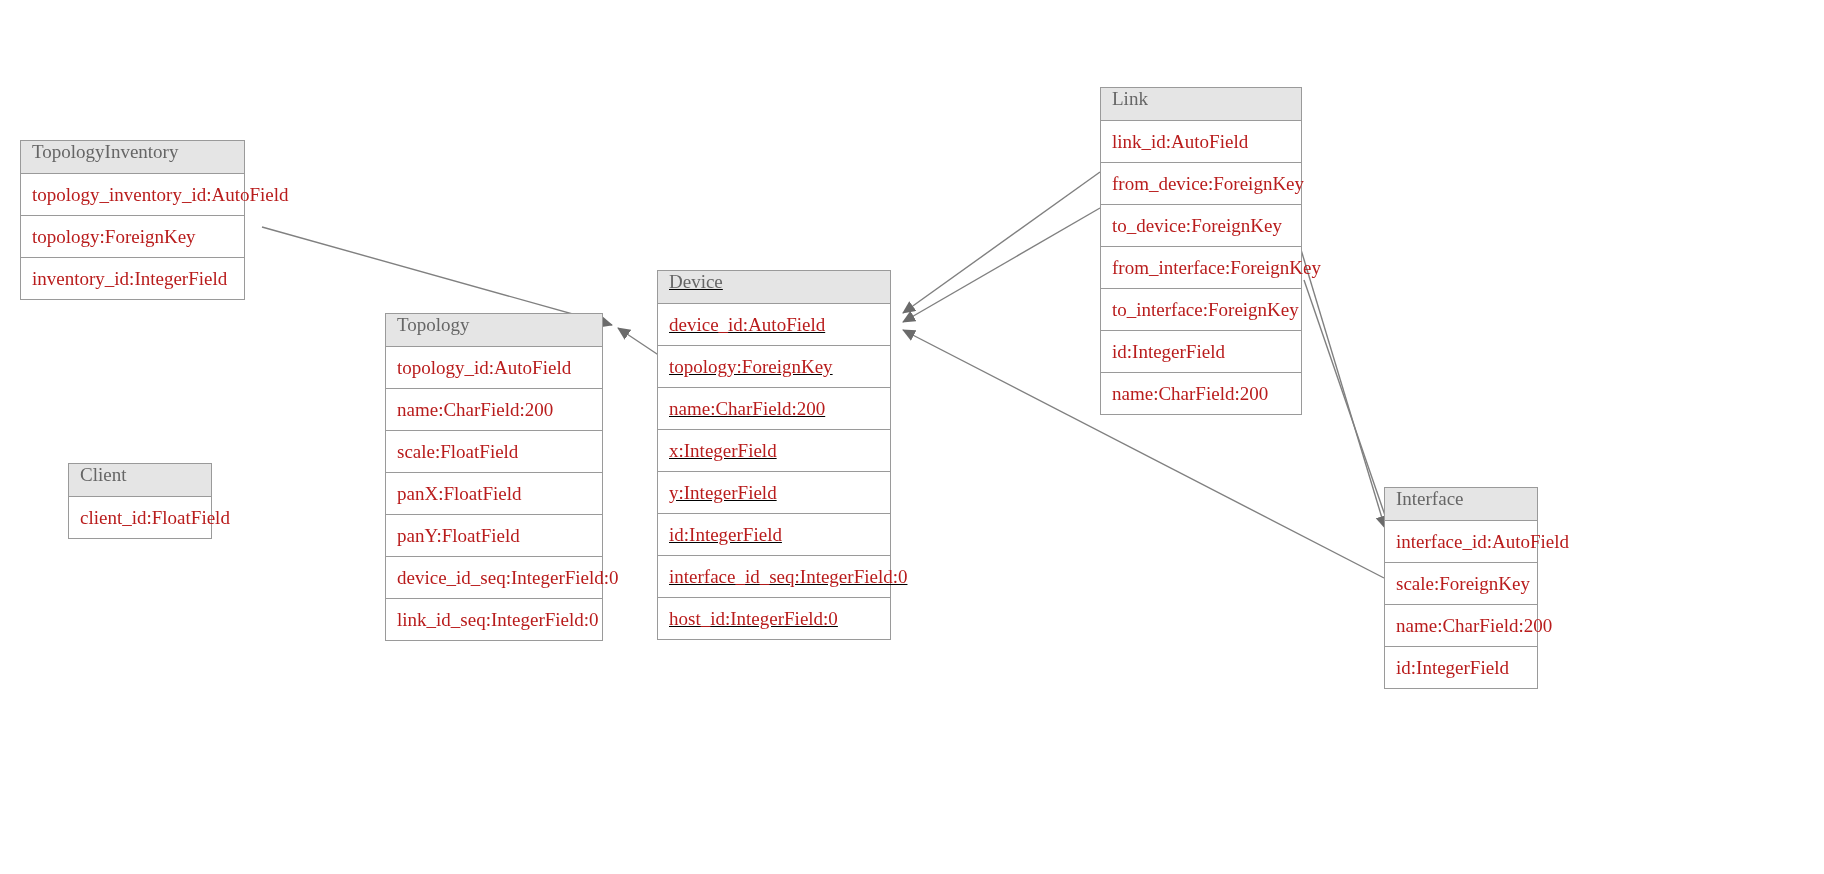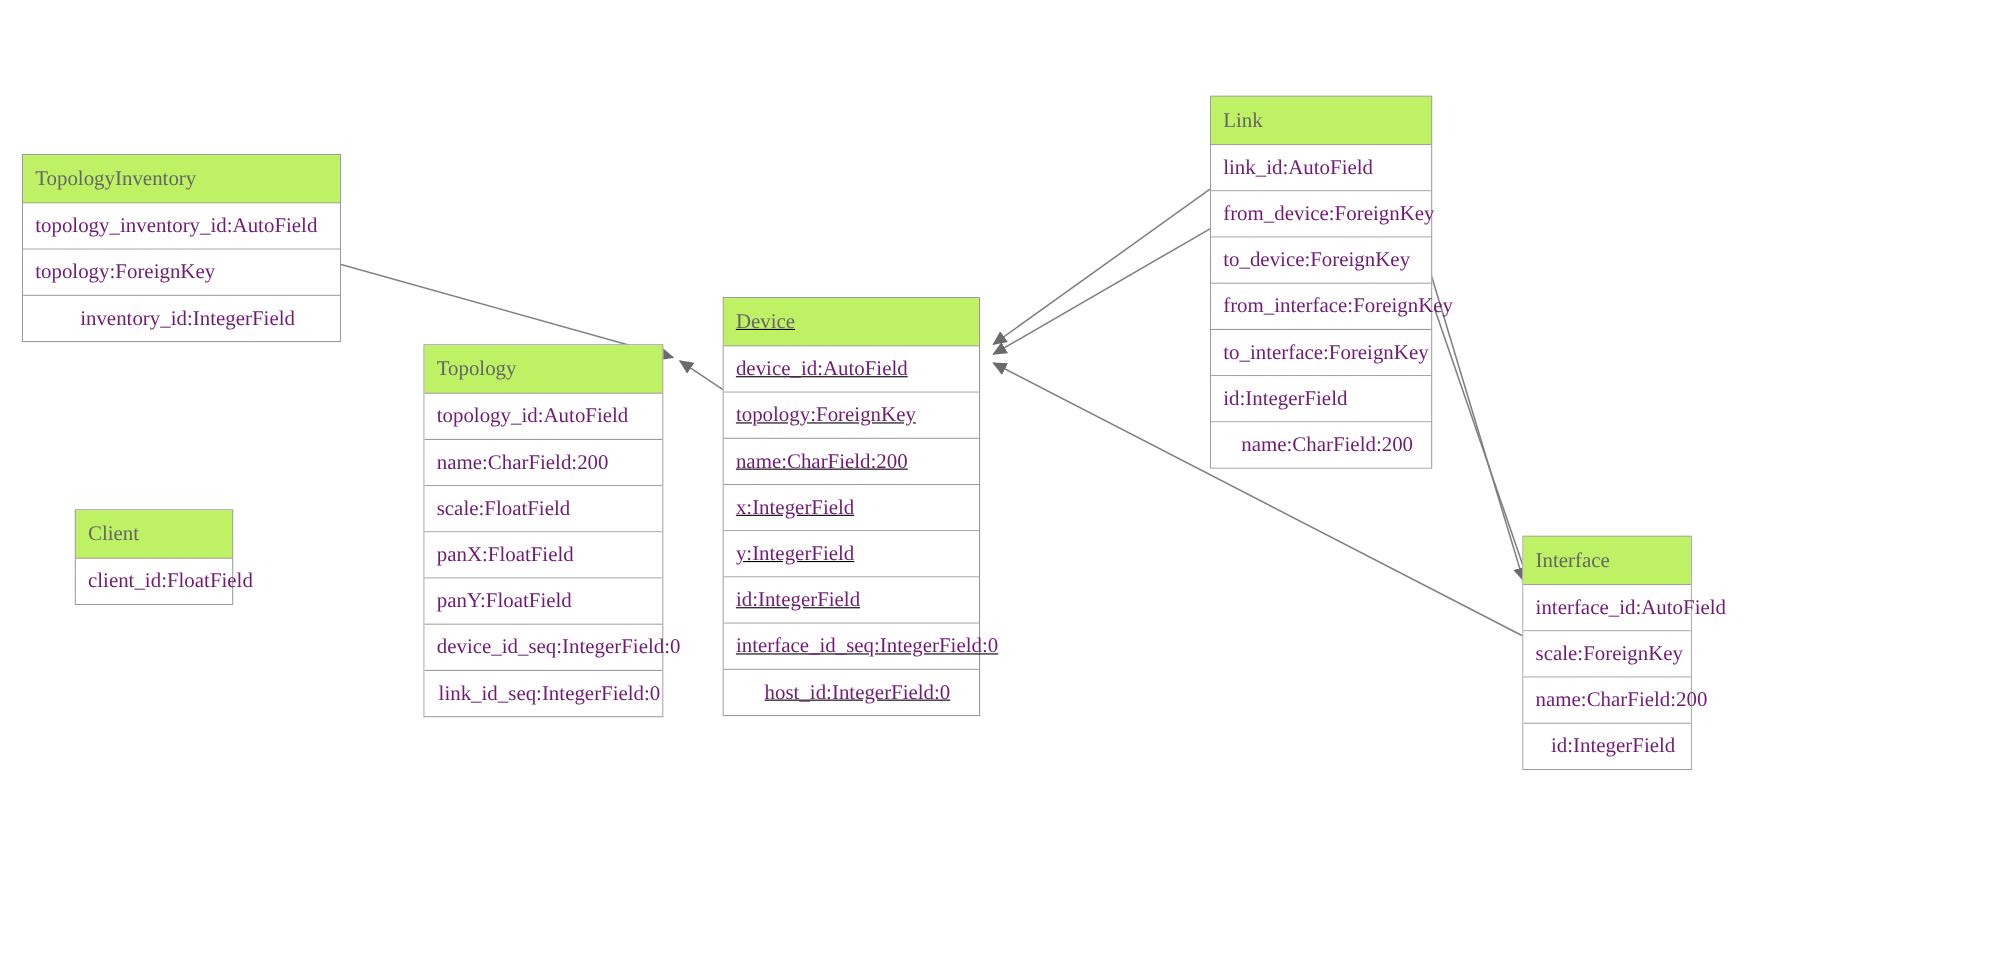--- a/index.html
+++ b/index.html
@@ -25,41 +25,40 @@
   }
   .entity {
     position: absolute;
     box-sizing: border-box;
     border: 1px solid #9a9a9a;
     background: #ffffff;
     z-index: 5;
   }
   .entity-header {
     box-sizing: border-box;
-    background: #bef264;
+    background: #e5e5e5;
     border-bottom: 1px solid #9a9a9a;
     color: #666666;
     font-size: 19px;
     line-height: 1;
-    padding: 12px 0 12px 11px;
+    padding: 1px 0 12px 11px;
     white-space: nowrap;
   }
   .entity-row {
     box-sizing: border-box;
     background: #ffffff;
     border-bottom: 1px solid #9a9a9a;
-    color: #701a75;
+    color: #b91c1c;
     font-size: 19px;
     line-height: 1;
     padding: 11px 0 11px 11px;
     white-space: nowrap;
   }
   .entity-row:last-child {
     border-bottom: none;
-    text-align: center;
   }
 </style>
 </head>
 <body>
 
 <div id="canvas">
 
   <svg id="edges" viewBox="0 0 1824 874" xmlns="http://www.w3.org/2000/svg">
     <defs>
       <marker id="arrowSolid" markerWidth="14" markerHeight="14" refX="12" refY="6" orient="auto" markerUnits="userSpaceOnUse">
@@ -76,21 +75,21 @@
     <line x1="1100" y1="208" x2="903" y2="322" stroke="#808080" stroke-width="1.4" marker-end="url(#arrowSolid)"></line>
 
     <line x1="1299" y1="243" x2="1385" y2="528" stroke="#808080" stroke-width="1.4" marker-end="url(#arrowSolid)"></line>
 
     <line x1="1304" y1="280" x2="1390" y2="530" stroke="#808080" stroke-width="1.4" marker-end="url(#arrowSolid)"></line>
 
     <line x1="1384" y1="578" x2="903" y2="330" stroke="#808080" stroke-width="1.4" marker-end="url(#arrowSolid)"></line>
   </svg>
 
   <div id="entity-layer">
-      <div class="entity" style="left: 20px; top: 140px; width: 290px;">
+      <div class="entity" style="left: 20px; top: 140px; width: 225px;">
         <div class="entity-header">TopologyInventory</div>
         <div class="entity-row">topology_inventory_id:AutoField</div>
         <div class="entity-row">topology:ForeignKey</div>
         <div class="entity-row">inventory_id:IntegerField</div>
       </div>
       <div class="entity" style="left: 68px; top: 463px; width: 144px;">
         <div class="entity-header">Client</div>
         <div class="entity-row">client_id:FloatField</div>
       </div>
       <div class="entity" style="left: 385px; top: 273px; width: 218px; margin-top: 40px;">

